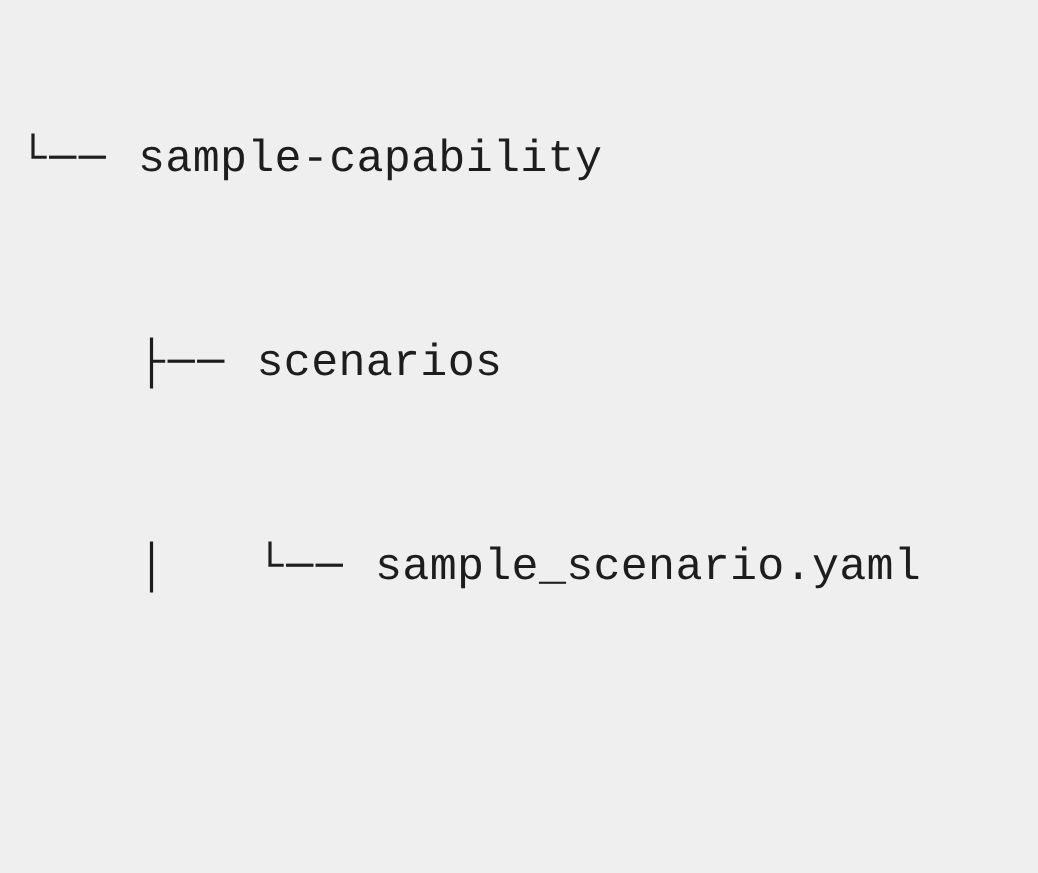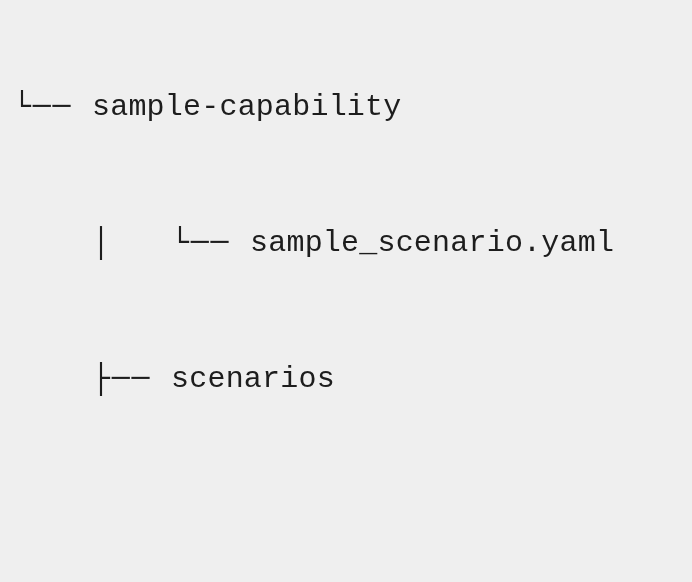--- a/index.html
+++ b/index.html
@@ -41,23 +41,23 @@
     letter-spacing: 0.2px;
   }
 </style>
 </head>
 <body style="background: rgb(239, 239, 239);">
 
 <div class="screen">
   <div class="tree" style="color: rgb(29, 29, 29);">
   <div class="tree-line"><span class="prefix">└── </span><span class="label">sample-capability</span></div>
 
+  <div class="tree-line"><span class="prefix">    ├── </span><span class="label">scenarios</span></div>
+
   <div class="tree-line"><span class="prefix">    │   └── </span><span class="label">sample_scenario.yaml</span></div>
-
-  <div class="tree-line"><span class="prefix">    ├── </span><span class="label">scenarios</span></div>
 
 
   
 
   
 
   
 
   
 

